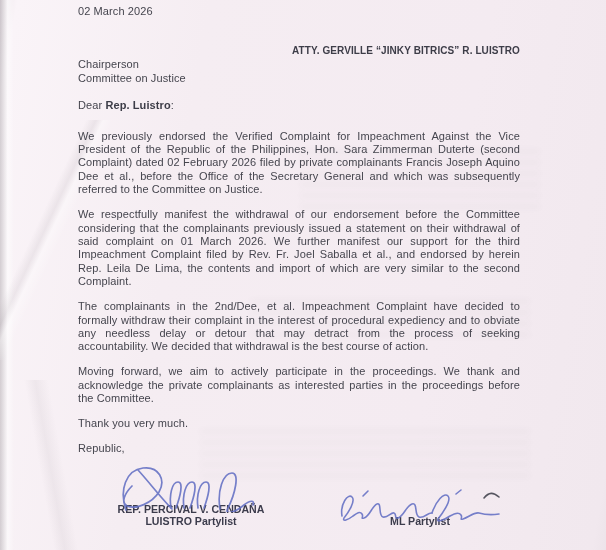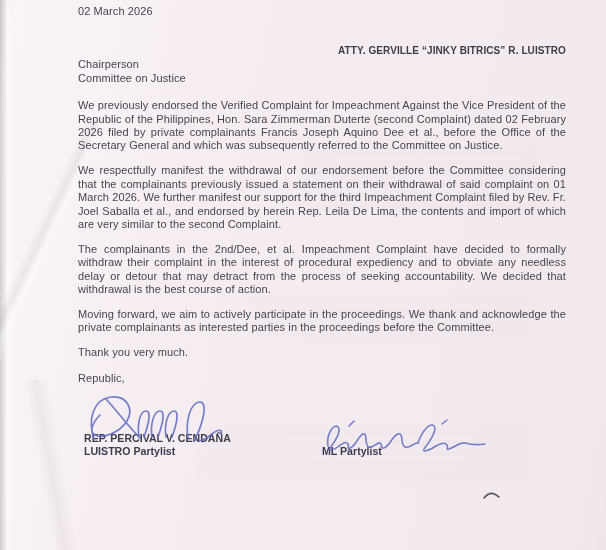--- a/index.html
+++ b/index.html
@@ -44,21 +44,21 @@
     opacity: 0.05;
     background: repeating-linear-gradient(180deg, #5a4a58 0 3px, transparent 3px 11px);
   }
   .bleed.b1 { left: 300px; top: 150px; width: 240px; height: 60px; }
   .bleed.b2 { left: 250px; top: 300px; width: 280px; height: 40px; }
   .bleed.b3 { left: 200px; top: 430px; width: 330px; height: 55px; }
 
   .page {
     position: relative;
     box-sizing: border-box;
-    padding: 5px 40px 0 78px;
+    padding: 5px 86px 0 78px;
     width: 606px;
     height: 550px;
   }
   .txt {
     font-size: 11px;
     line-height: 13.4px;
     letter-spacing: 0.1px;
   }
   .date-line { margin: 0 0 26px 0; }
   .recipient { margin: 0 0 14px 0; }
@@ -80,21 +80,21 @@
   .closing { margin: 0 0 8px 0; }
 
   .sig-row {
     display: flex;
     align-items: flex-end;
     margin-top: 2px;
   }
   .sig-block {
     display: flex;
     flex-direction: column;
-    align-items: flex-start;
+    align-items: center;
     position: relative;
   }
   .sig-block.left  { width: 214px; margin-left: 6px; }
   .sig-block.right { width: 196px; margin-left: 24px; }
   .sig-svg {
     display: block;
     margin-bottom: -9px;
     position: relative;
     z-index: 2;
   }
@@ -134,20 +134,21 @@
 <div class="page">
 
   <div class="txt date-line">02 March 2026</div>
 
   <div class="recipient">
     <div class="name txt">ATTY. GERVILLE “JINKY BITRICS” R. LUISTRO</div>
     <div class="txt">Chairperson</div>
     <div class="txt">Committee on Justice</div>
   </div>
 
+  <div class="txt salutation"><span>Dear </span><b>Rep. Luistro</b><span>:</span></div>
 
 
   <p class="txt body-par">We previously endorsed the Verified Complaint for Impeachment Against the Vice President of the Republic of the Philippines, Hon. Sara Zimmerman Duterte (second Complaint) dated 02 February 2026 filed by private complainants Francis Joseph Aquino Dee et al., before the Office of the Secretary General and which was subsequently referred to the Committee on Justice.</p>
   <p class="txt body-par">We respectfully manifest the withdrawal of our endorsement before the Committee considering that the complainants previously issued a statement on their withdrawal of said complaint on 01 March 2026. We further manifest our support for the third Impeachment Complaint filed by Rev. Fr. Joel Saballa et al., and endorsed by herein Rep. Leila De Lima, the contents and import of which are very similar to the second Complaint.</p>
   <p class="txt body-par">The complainants in the 2nd/Dee, et al. Impeachment Complaint have decided to formally withdraw their complaint in the interest of procedural expediency and to obviate any needless delay or detour that may detract from the process of seeking accountability. We decided that withdrawal is the best course of action.</p>
   <p class="txt body-par">Moving forward, we aim to actively participate in the proceedings. We thank and acknowledge the private complainants as interested parties in the proceedings before the Committee.</p>
 
   <div class="txt thanks">Thank you very much.</div>
   <div class="txt closing">Republic,</div>
 

